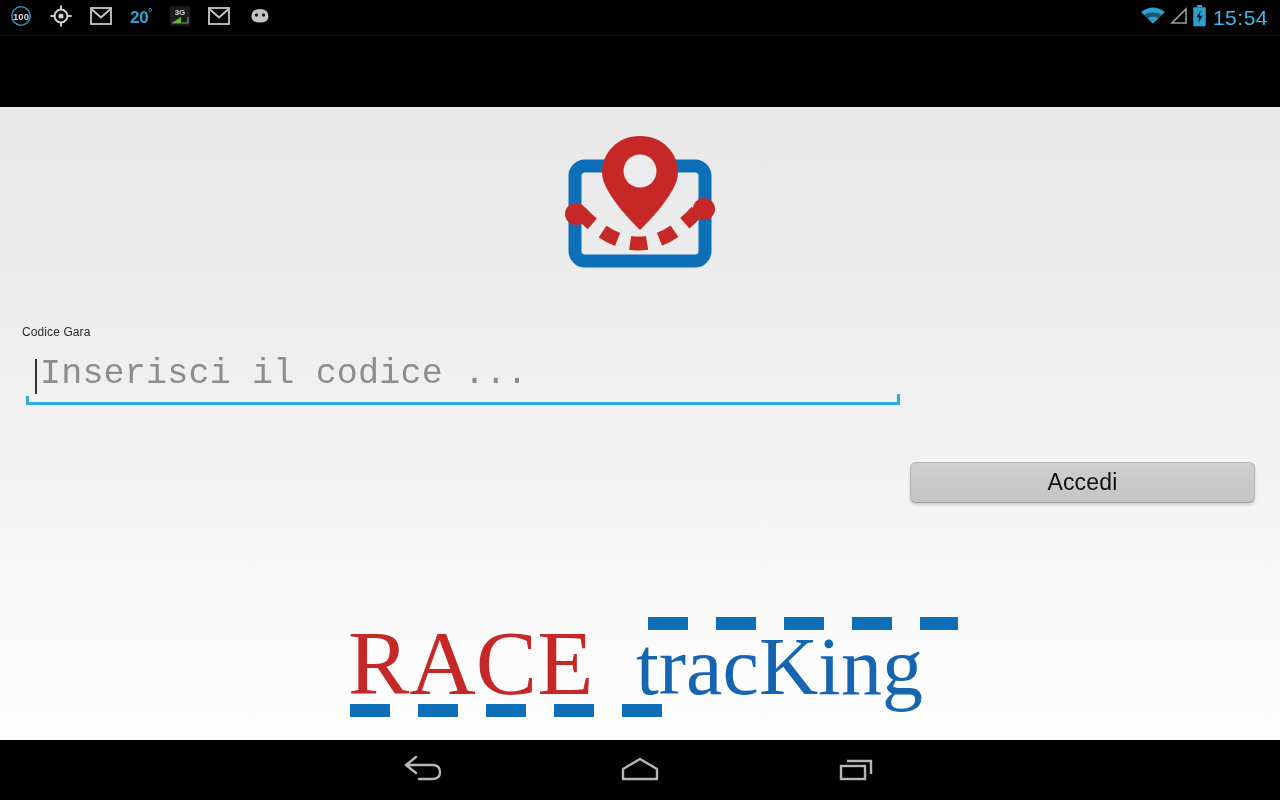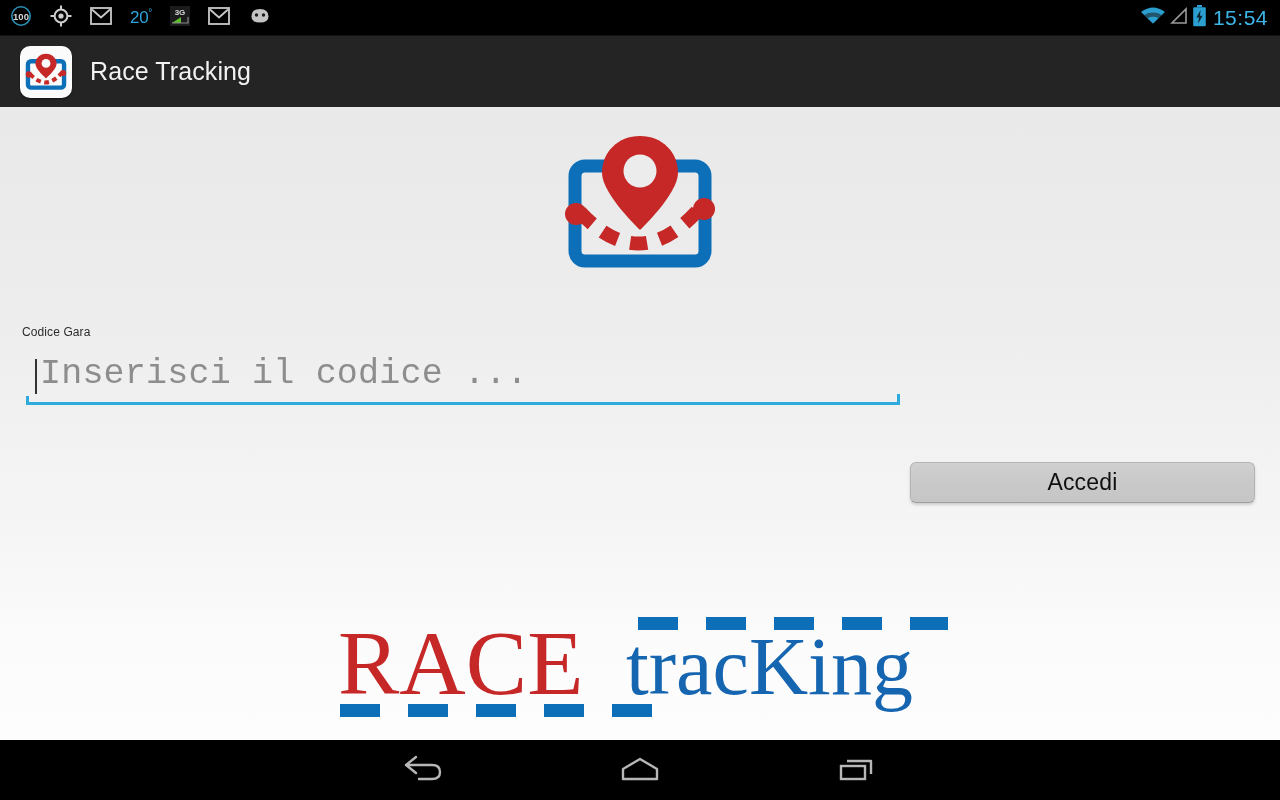--- a/index.html
+++ b/index.html
@@ -17,21 +17,21 @@
     background:#000; display:flex; align-items:center;
     border-bottom:1px solid #141414;
   }
   .sb-left{ display:flex; align-items:center; gap:18px; padding-left:10px; }
   .sb-right{ margin-left:auto; display:flex; align-items:center; gap:3px; padding-right:12px; }
   .sb-ico{ display:block; }
   .sb-clock{
     color:#3eb6e8; font-size:21px; letter-spacing:0.5px;
     font-family:"Liberation Sans", sans-serif; padding-left:3px;
   }
-  .sb-temp{ color:#2aa4d8; font-size:17px; font-weight:normal; letter-spacing:-0.3px; }
+  .sb-temp{ color:#2aa4d8; font-size:17px; font-weight:bold; letter-spacing:-0.3px; }
 
   
   .actionbar{
     position:absolute; top:36px; left:0; width:1280px; height:71px;
     background:#242424; display:flex; align-items:center;
     box-shadow:0 1px 0 #000;
   }
   .ab-icon{
     width:52px; height:52px; margin-left:20px;
     background:#fbfbfb; border-radius:10px;
@@ -82,21 +82,21 @@
     position:absolute; left:910px; top:355px; width:345px; height:41px;
     background:linear-gradient(to bottom,#d0d0d0 0%,#c9c9c9 50%,#c6c6c6 100%);
     border:1px solid #b4b4b4; border-bottom-color:#9e9e9e;
     border-radius:6px;
     box-shadow:0 2px 3px rgba(0,0,0,.16);
     font-size:23px; color:#101010; letter-spacing:0.2px;
     display:flex; align-items:center; justify-content:center;
     font-family:"Liberation Sans", sans-serif; cursor:pointer;
   }
 
-  .wordmark{ position:absolute; left:338px; top:505px; width:610px; height:120px; }
+  .wordmark{ position:absolute; left:348px; top:505px; width:610px; height:120px; }
 
   
   .navbar{
     position:absolute; bottom:0; left:0; width:1280px; height:60px;
     background:#000; display:flex; align-items:center;
   }
   .nav-btn{
     position:absolute; top:0; height:60px; width:90px;
     display:flex; align-items:center; justify-content:center; cursor:pointer;
   }
@@ -181,34 +181,20 @@
         <svg width="15" height="22" viewBox="0 0 15 22">
           <rect x="5" y="0" width="5" height="2.2" fill="#2a9fd0"></rect>
           <rect x="1.2" y="2.2" width="12.6" height="19" rx="1" fill="#2a9fd0"></rect>
           <path d="M8.6 5 L4.4 12.4 L7 12.4 L6.2 18.6 L10.6 10.8 L7.9 10.8 Z" fill="#0d2430"></path>
         </svg>
       </span>
       <span class="sb-clock">15:54</span>
     </div>
   </div>
 
-  <div class="actionbar">
-    <div class="ab-icon">
-      <svg width="44" height="42" viewBox="0 0 100 95">
-        <rect x="9" y="23" width="82" height="60" rx="7" ry="7" fill="none" stroke="#0d6fb8" stroke-width="10"></rect>
-        <rect x="30" y="14" width="40" height="22" fill="#fbfbfb"></rect>
-        <circle cx="11" cy="53" r="7" fill="#c62828"></circle>
-        <circle cx="89" cy="50" r="7" fill="#c62828"></circle>
-        <path d="M14 52 Q50 92 86 49" fill="none" stroke="#c62828" stroke-width="9" stroke-dasharray="11 8" stroke-linecap="butt"></path>
-        <path d="M50 6 C36 6 26 16 26 29 C26 42 50 62 50 62 C50 62 74 42 74 29 C74 16 64 6 50 6 Z" fill="#c62828"></path>
-        <circle cx="50" cy="28" r="10" fill="#fbfbfb"></circle>
-      </svg>
-    </div>
-    <div class="ab-title">Race Tracking</div>
-  </div>
 
   <div class="content">
 
     <div class="hero-logo">
       <svg width="156" height="150" viewBox="0 0 156 150">
         <rect x="13" y="36" width="130" height="95" rx="10" ry="10" fill="none" stroke="#0d6fb8" stroke-width="13"></rect>
         <rect x="45" y="22" width="66" height="34" fill="#ececec"></rect>
         <circle cx="14" cy="84" r="11" fill="#c62828"></circle>
         <circle cx="142" cy="79" r="11" fill="#c62828"></circle>
         <path d="M18 82 Q78 147 138 78" fill="none" stroke="#c62828" stroke-width="14" stroke-dasharray="17 13" stroke-linecap="butt"></path>

